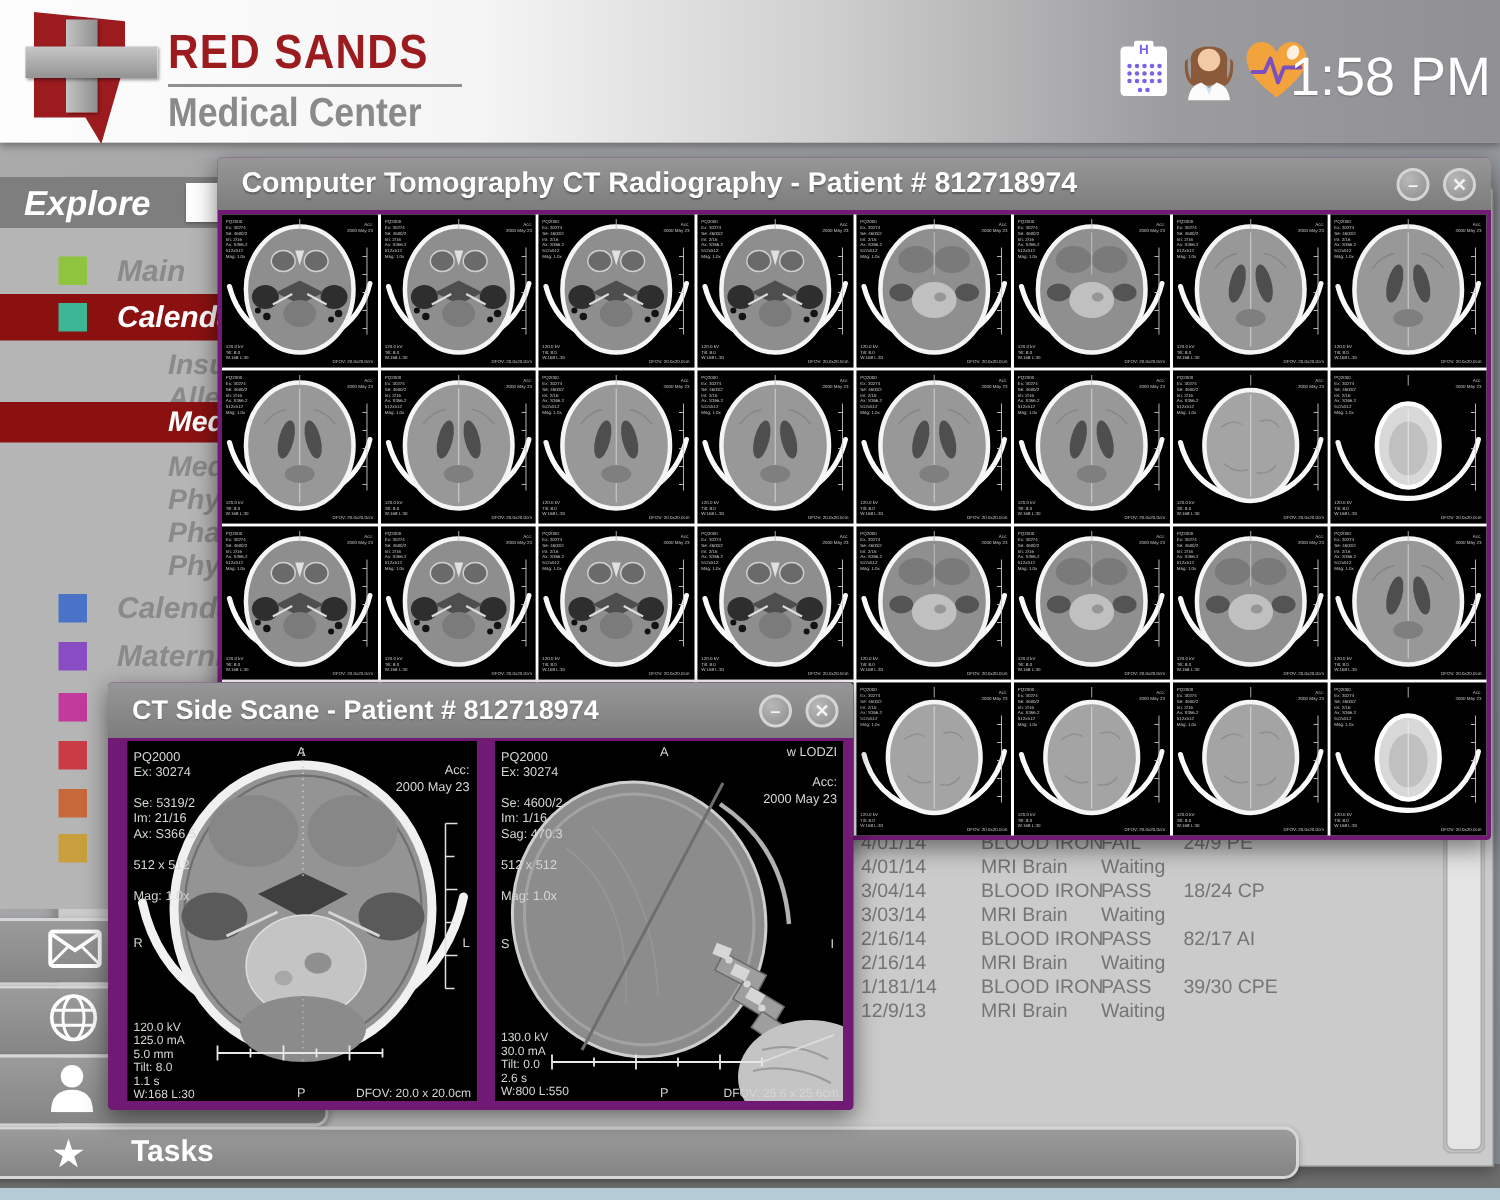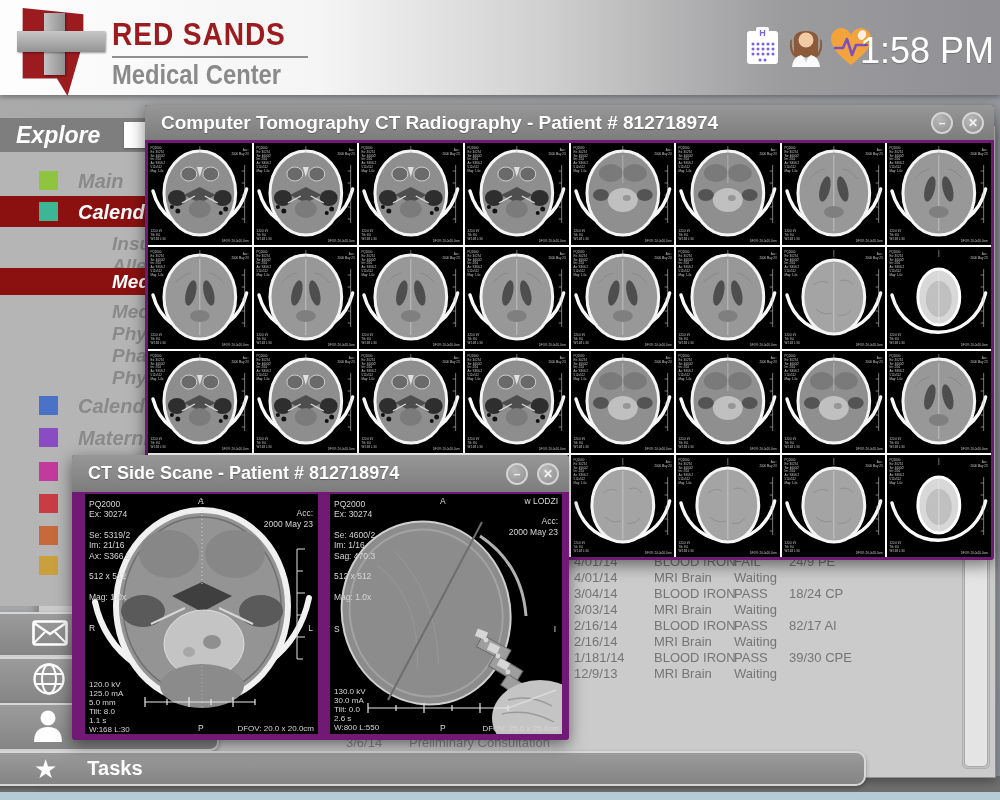--- a/index.html
+++ b/index.html
@@ -189,24 +189,20 @@
         <span class="rc2">PASS</span>
         <span class="rc3">39/30 CPE</span>
       </div>
       <div class="rec-row" style="top: 540px;">
         <span class="rc0">12/9/13</span>
         <span class="rc1">MRI Brain</span>
         <span class="rc2">Waiting</span>
         <span class="rc3"></span>
       </div>
     </div>
-  <div id="rec-partial-row">
-    <span style="left:307px;">3/6/14</span>
-    <span style="left:370px;">Preliminary Consultation</span>
-  </div>
   <div id="rec-scroll-track">
     <div id="rec-scroll-thumb"></div>
   </div>
 </div>
 
 <div id="sidebar">
   <div id="explore-bar">
     <span id="explore-label">Explore</span>
     <div id="explore-search"></div>
   </div>

